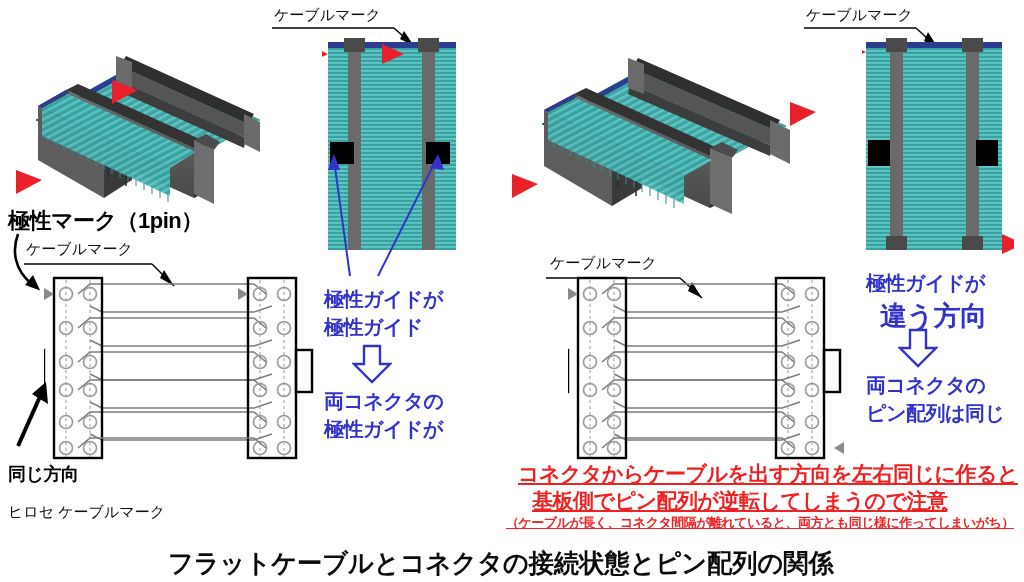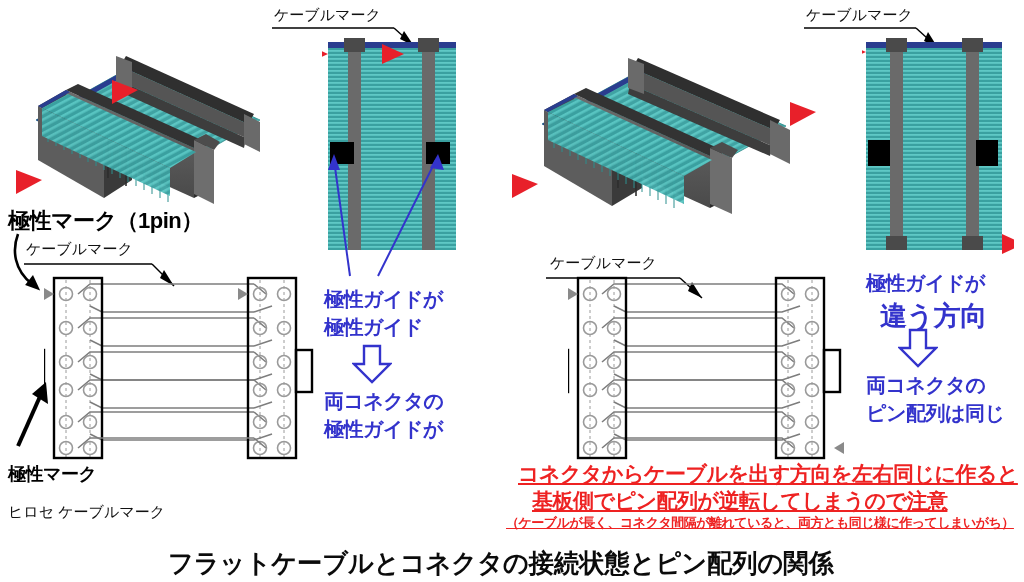--- a/index.html
+++ b/index.html
@@ -218,21 +218,21 @@
     <rect x="252" y="78" width="16" height="42" fill="none" stroke="#000" stroke-width="2.4"></rect>
   </svg>
 </div>
 
 <div class="leader" style="left:12px;top:378px;width:44px;height:72px;">
   <svg width="44" height="72">
     <line x1="6" y1="68" x2="30" y2="14" stroke="#000" stroke-width="4"></line>
     <polygon points="34,4 36,26 20,16" fill="#000"></polygon>
   </svg>
 </div>
-<div class="abs lbl-black-bold nosel" style="left:8px;top:462px;font-size:18px;">極性マーク</div>
+<div class="abs lbl-black-bold nosel" style="left:8px;top:462px;font-size:18px;">同じ方向</div>
 
 <div class="abs lbl-black nosel" style="left:8px;top:503px;font-size:15px;">ヒロセ ケーブルマーク</div>
 
 <div class="abs lbl-black nosel" style="left:274px;top:6px;font-size:15px;">ケーブルマーク</div>
 <div class="leader" style="left:272px;top:26px;width:160px;height:26px;">
   <svg width="160" height="26">
     <line x1="0" y1="2" x2="122" y2="2" stroke="#000" stroke-width="1.4"></line>
     <line x1="122" y1="2" x2="142" y2="20" stroke="#000" stroke-width="1.4"></line>
     <polygon points="142,20 128,13 132,5" fill="#000"></polygon>
   </svg>

